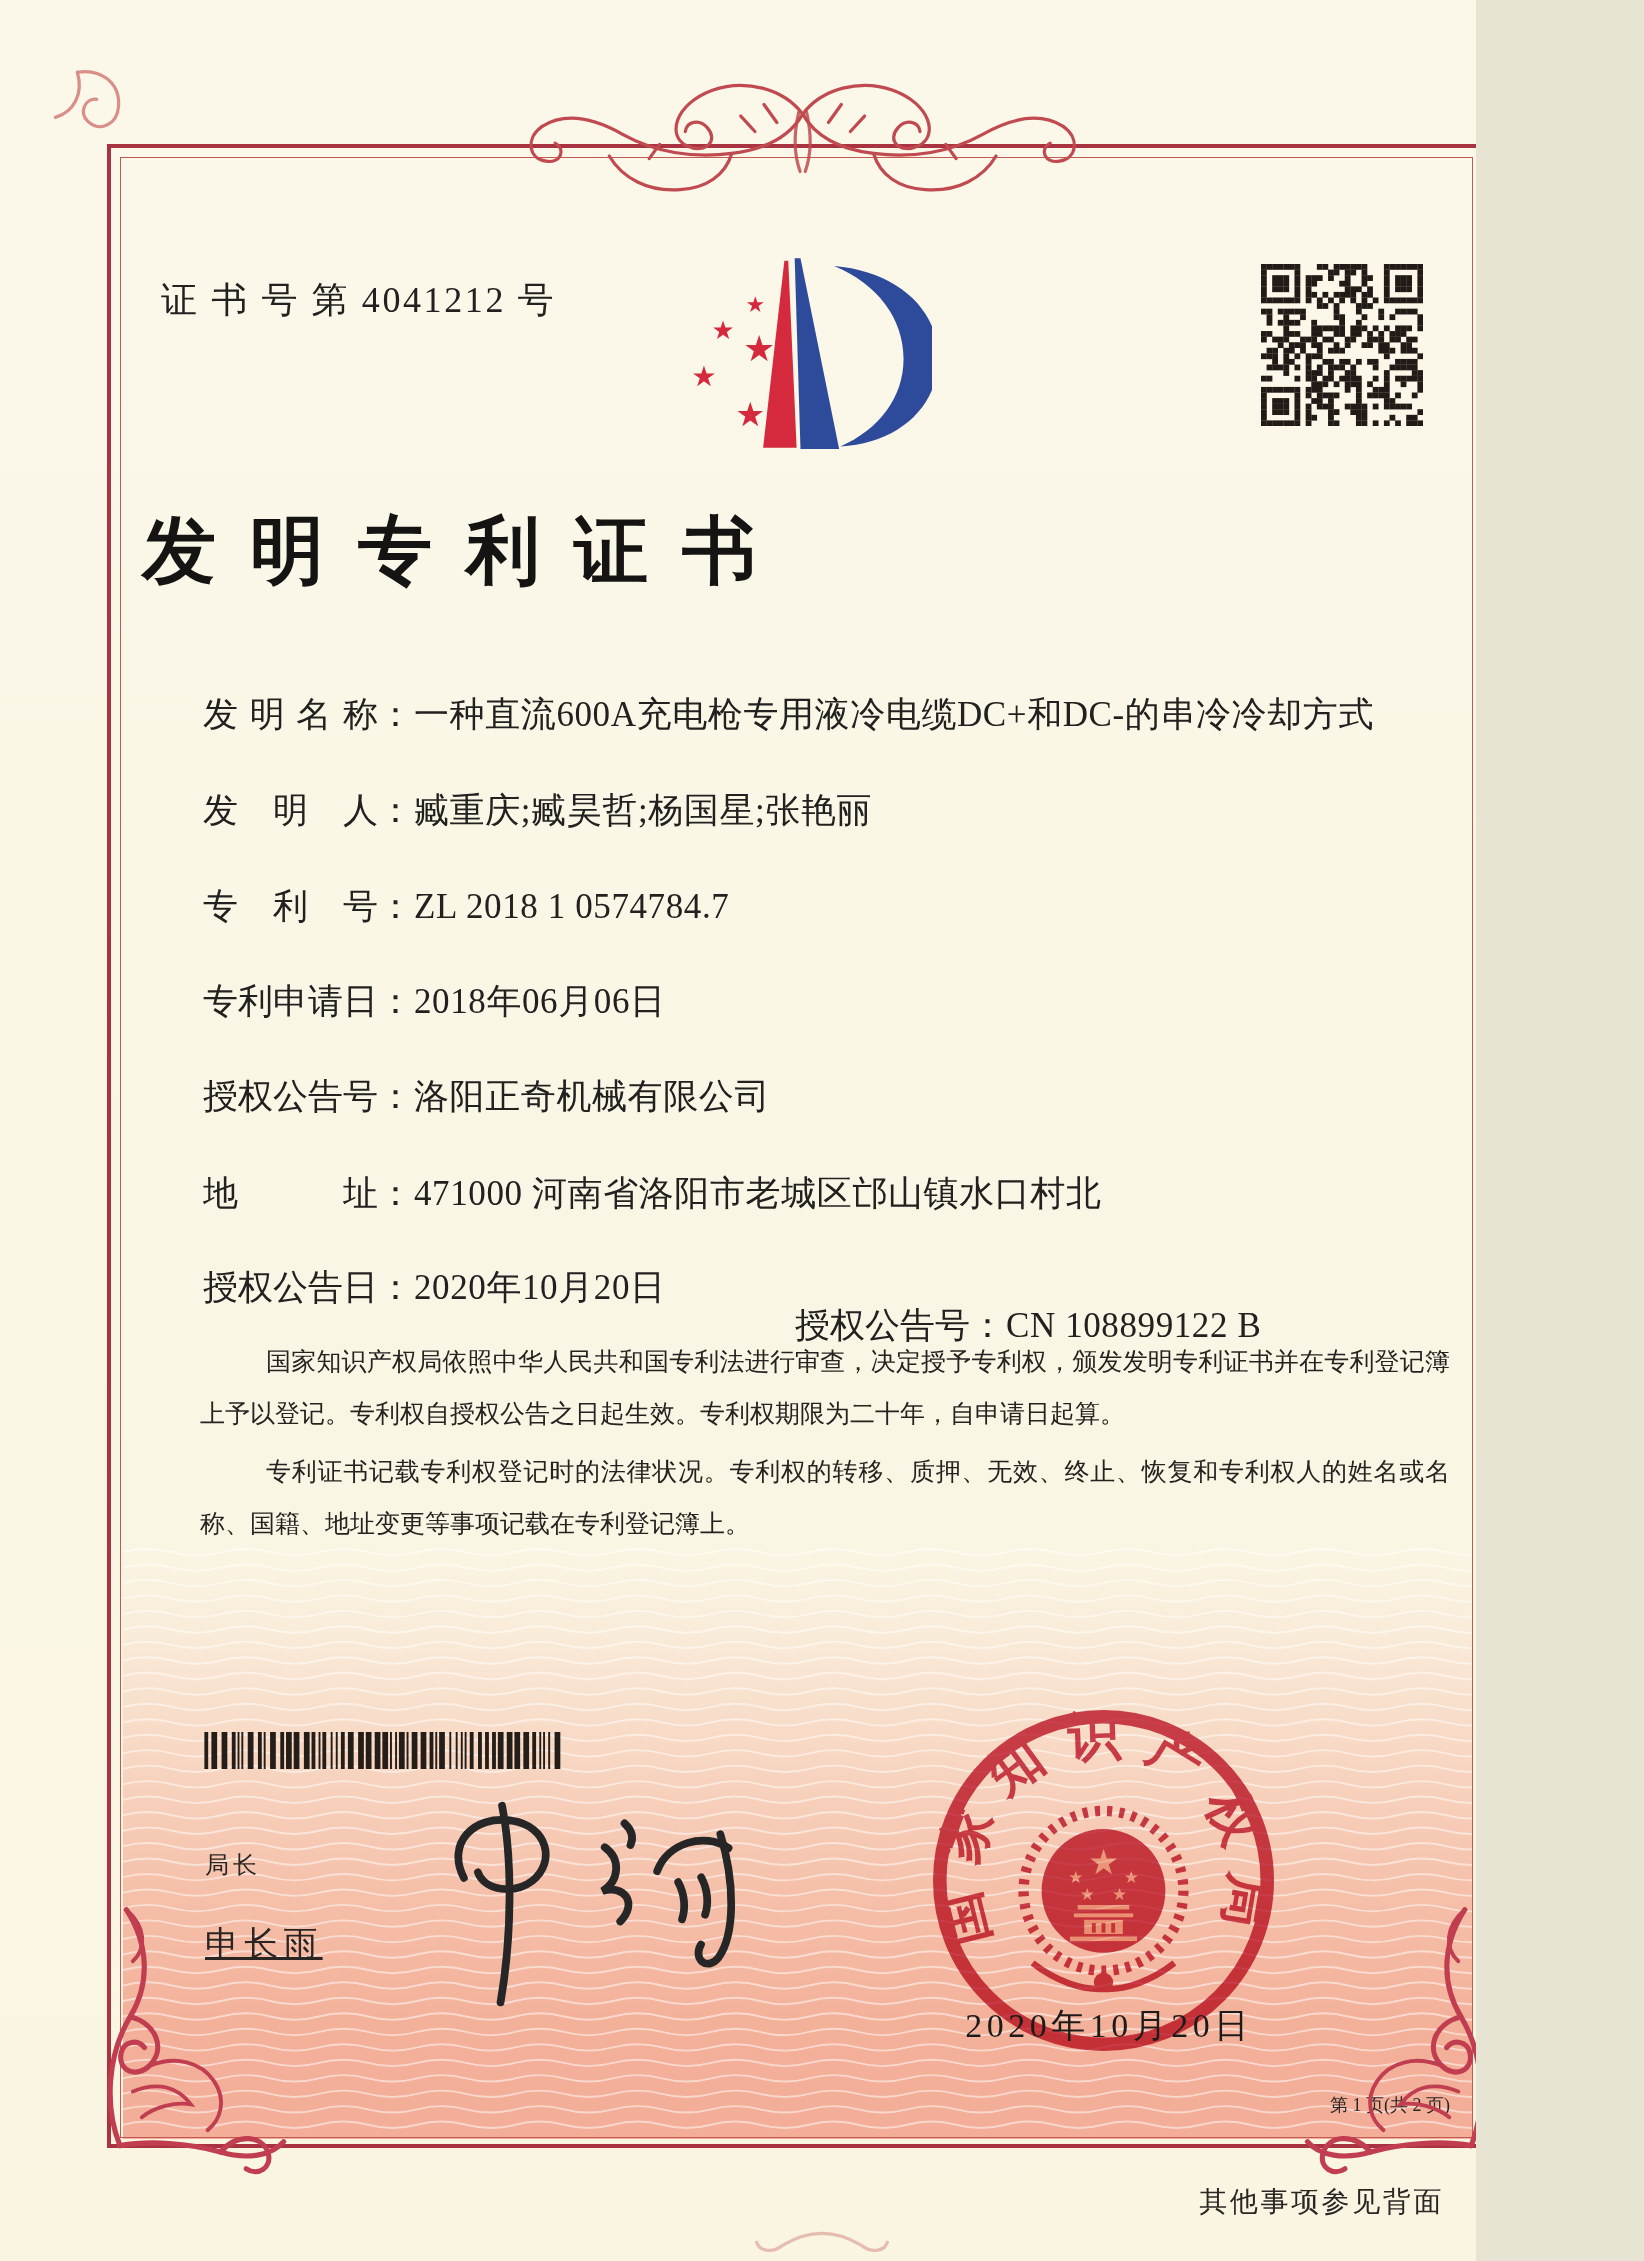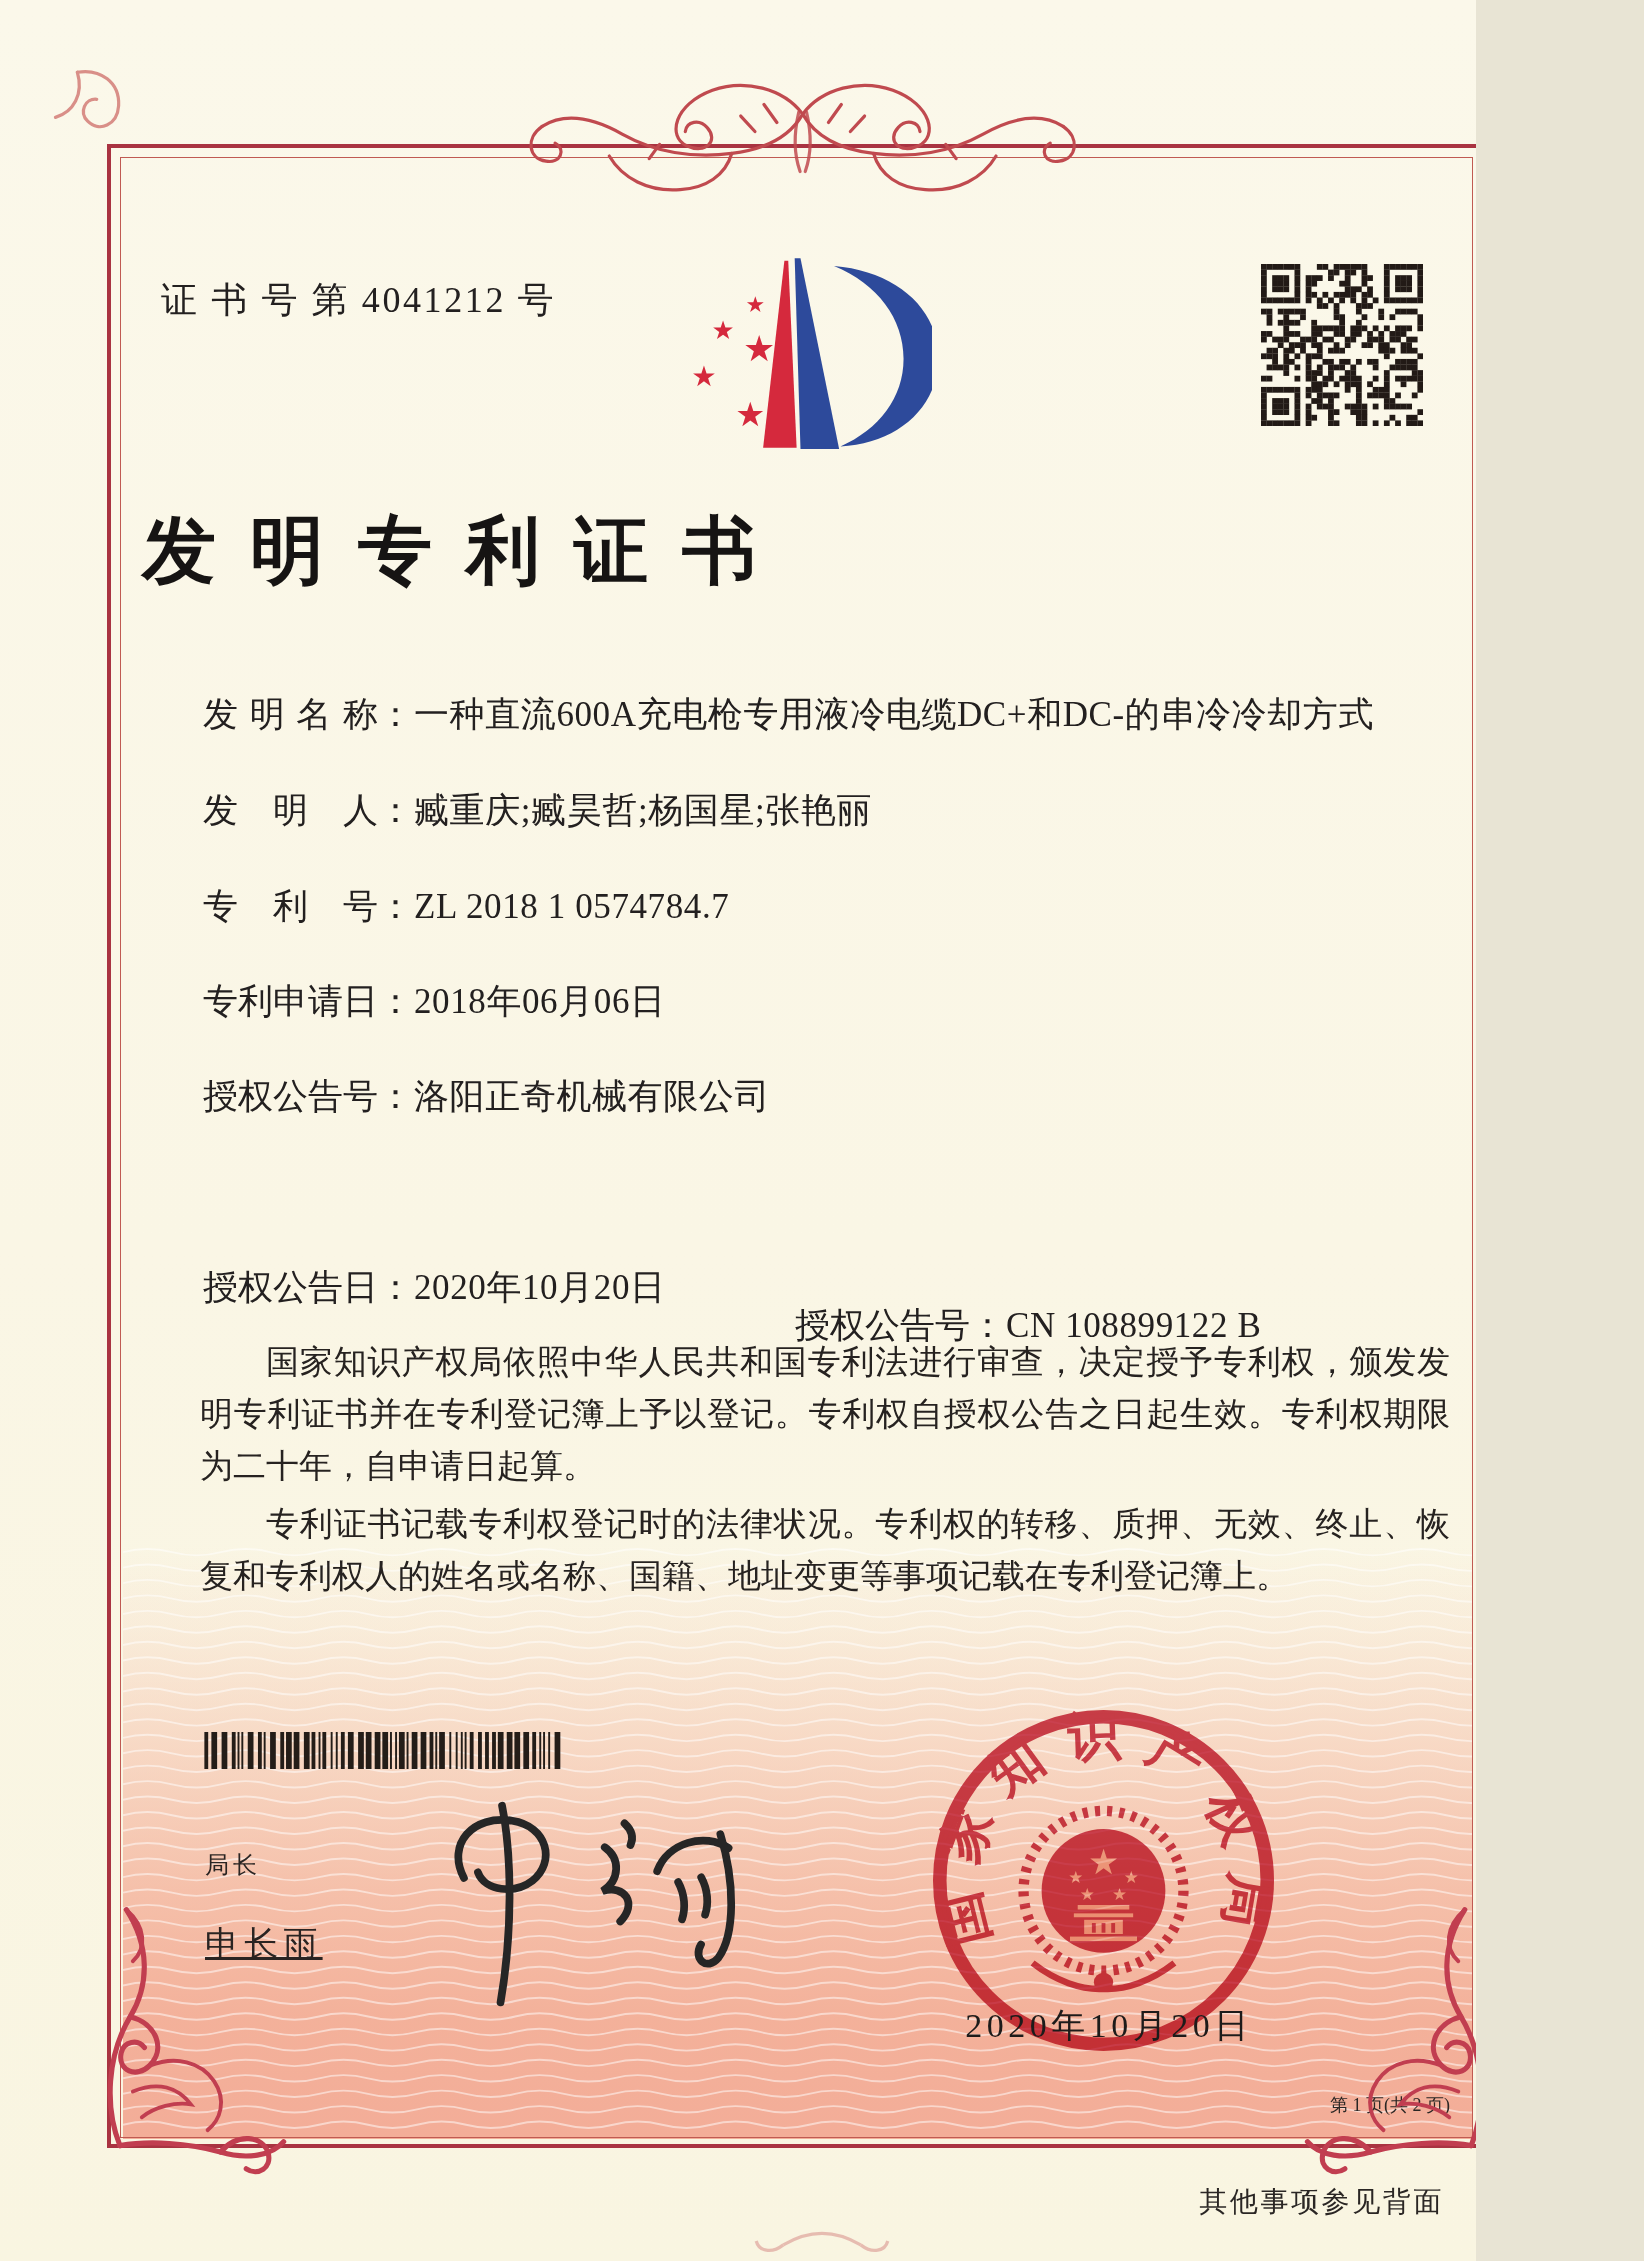--- a/index.html
+++ b/index.html
@@ -22,21 +22,21 @@
   #guilloche { position:absolute; left:0; top:0; }
   
   #cert-number { left:161px; top:276px; font-size:36px; letter-spacing:2.6px; color:#232020; z-index:4; }
   #title { left:108px; top:502px; width:1376px; text-align:left; font-size:74px; font-weight:bold;
            letter-spacing:34px; text-indent:34px; color:#161413; z-index:4; }
   .frow { position:absolute; left:203px; width:1264px; height:46px; font-size:35px; white-space:nowrap; z-index:4; color:#232020;}
   .flabel { display:inline-block; width:175px; text-align:justify; text-align-last:justify; }
   .fcolon { display:inline-block; width:36px; }
   .fvalue { letter-spacing:0.6px; }
   .group2 { position:absolute; left:592px; top:0;margin-top:38px; }
-  #paragraphs { left:200px; top:1336px; width:1250px; font-size:33px; line-height:52px; color:#262220;
+  #paragraphs { left:200px; top:1336px; width:1250px; font-size:25px; line-height:52px; color:#262220;
                 text-align:justify; z-index:4;font-family:Liberation Serif, serif; }
   #paragraphs p { text-indent:66px; }
   #paragraphs p + p { margin-top:6.4px; }
   #director-title { left:205px; top:1849px; font-size:24px; letter-spacing:3.9px; color:#2a2422; z-index:5; }
   #director-name  { left:205px; top:1921px; font-size:34px; letter-spacing:5.2px; color:#2a2422; z-index:5;text-decoration:underline; }
   #seal-date { left:935px; top:2003px; width:348px; text-align:center; font-size:34px;
                letter-spacing:4.5px; color:#1d1b1a; z-index:6; }
   #page-indicator { left:64px; top:2093px; width:1386px; text-align:right; font-size:18px; color:#2a2624; z-index:4; }
   #back-note { left:0; top:2183px; width:1444px; text-align:right; font-size:28px; letter-spacing:2.6px; color:#2a2624; z-index:4; }
   
@@ -588,20 +588,23 @@
   </div>
   <div class="frow" style="top:883px">
     <span class="flabel">专利号</span><span class="fcolon">：</span><span class="fvalue">ZL 2018 1 0574784.7</span>
   </div>
   <div class="frow" style="top:978px">
     <span class="flabel">专利申请日</span><span class="fcolon">：</span><span class="fvalue">2018年06月06日</span>
   </div>
   <div class="frow" style="top:1073px">
     <span class="flabel">授权公告号</span><span class="fcolon">：</span><span class="fvalue">洛阳正奇机械有限公司</span>
   </div>
+  <div class="frow" style="top:1170px">
+    <span class="flabel">地址</span><span class="fcolon">：</span><span class="fvalue">471000 河南省洛阳市老城区邙山镇水口村北</span>
+  </div>
   <div class="frow" style="top:1264px">
     <span class="flabel">授权公告日</span><span class="fcolon">：</span><span class="fvalue">2020年10月20日</span>
     <span class="group2">
       <span>授权公告号</span><span class="fcolon">：</span><span class="fvalue">CN 108899122 B</span>
     </span>
   </div>
 
   <div id="paragraphs" class="abs">
     <p>国家知识产权局依照中华人民共和国专利法进行审查，决定授予专利权，颁发发明专利证书并在专利登记簿上予以登记。专利权自授权公告之日起生效。专利权期限为二十年，自申请日起算。</p>
     <p>专利证书记载专利权登记时的法律状况。专利权的转移、质押、无效、终止、恢复和专利权人的姓名或名称、国籍、地址变更等事项记载在专利登记簿上。</p>

